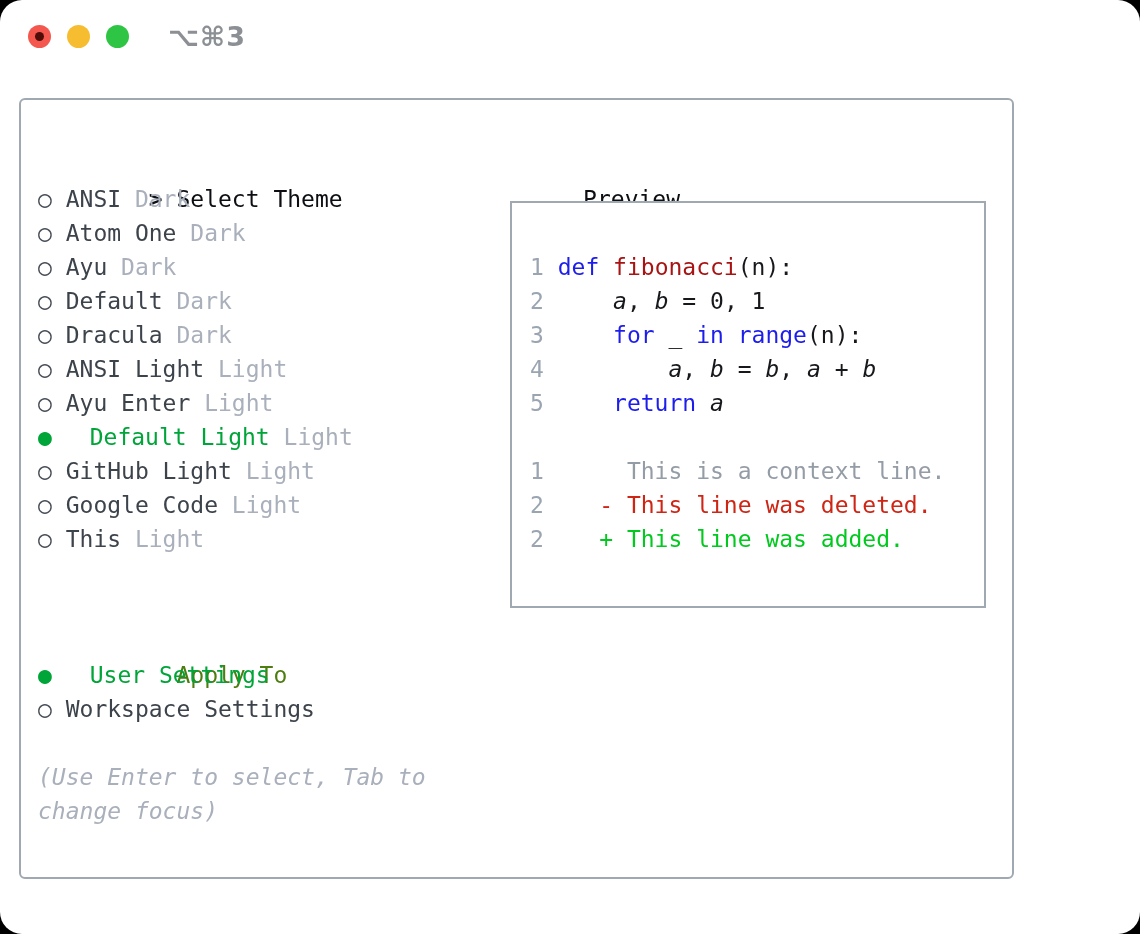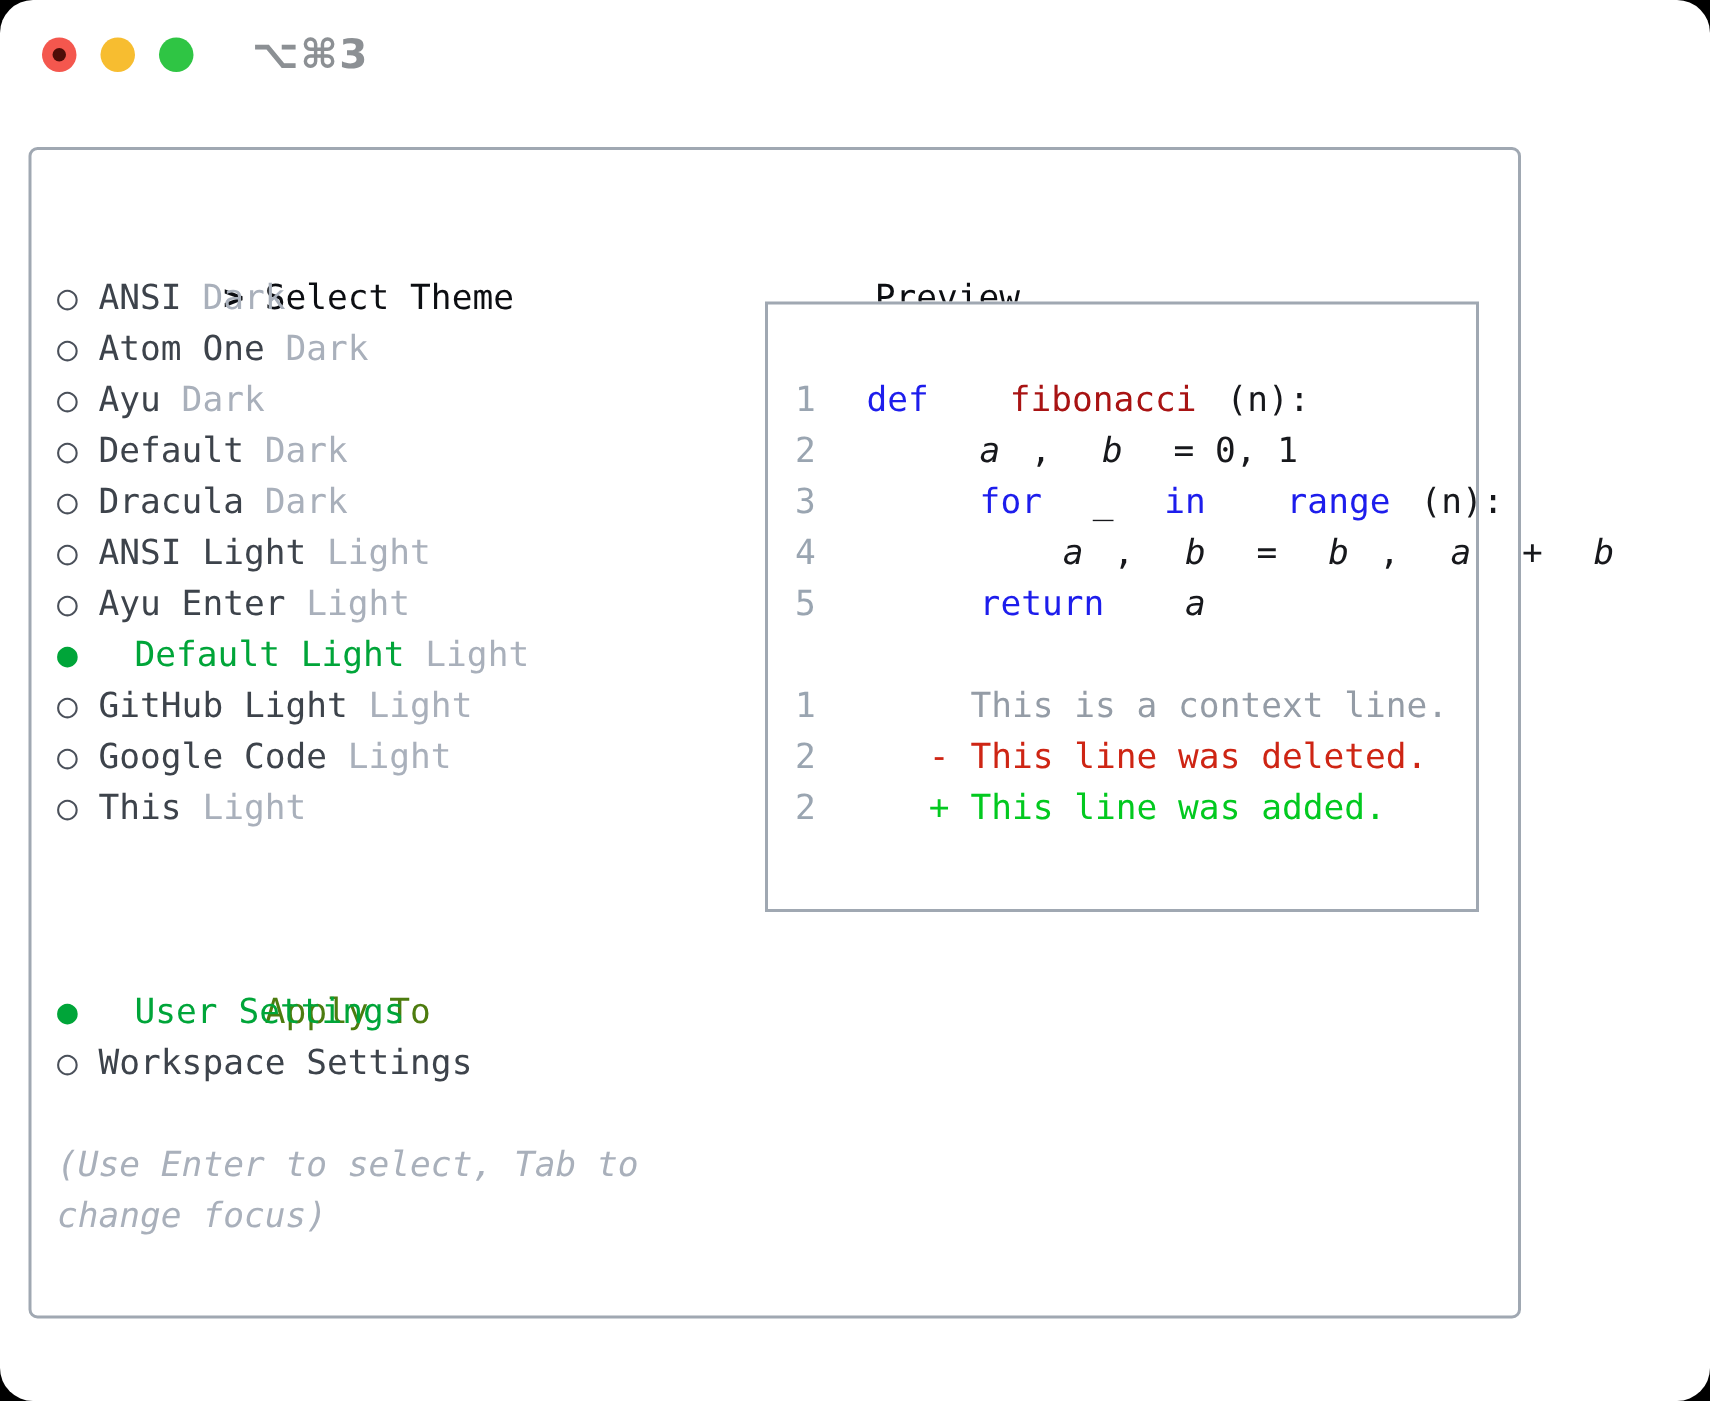--- a/index.html
+++ b/index.html
@@ -46,21 +46,21 @@
   }
   
   .preview-title{position:absolute;left:479px;top:48px;}
   .preview-box{
     position:absolute;left:489px;top:101px;width:476px;height:407px;box-sizing:border-box;
     border:2px solid #a0a8b2;background:#fff;
   }
   .code{position:absolute;left:18px;top:47px;}
   .cl{height:34px;white-space:pre;font-size:23px;line-height:34px;}
   .ln{display:inline-block;width:2ch;color:#9aa5b1;}
-  .seg{white-space:pre;margin-left:20px;}
+  .seg{white-space:pre;}
   .pl{color:#17181c;}
   .kw{color:#1d1dec;}
   .fn{color:#a81313;}
   .var{color:#17181c;font-style:italic;}
   .ctx{color:#949ca6;}
   .del{color:#ce2514;}
   .add{color:#02c91f;}
 </style>
 </head>
 <body>

